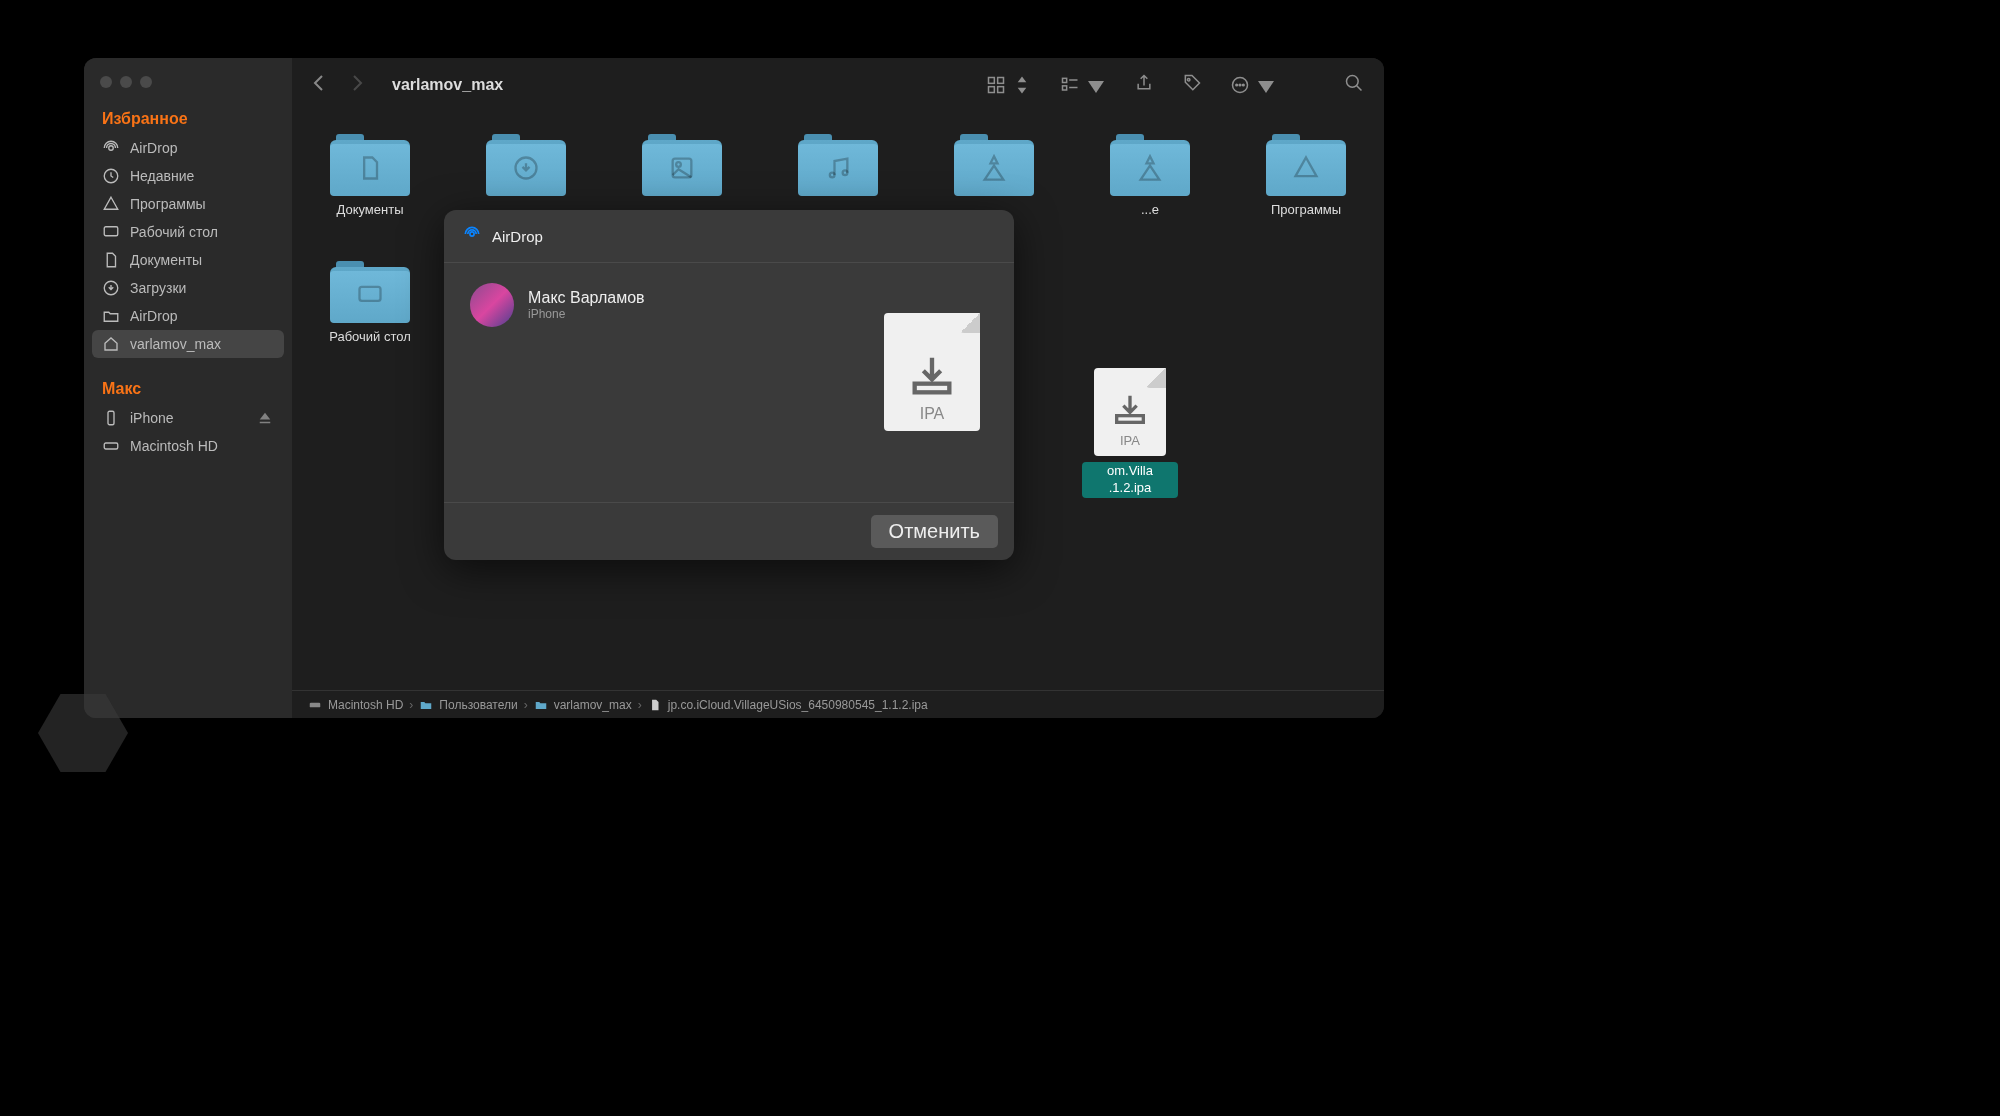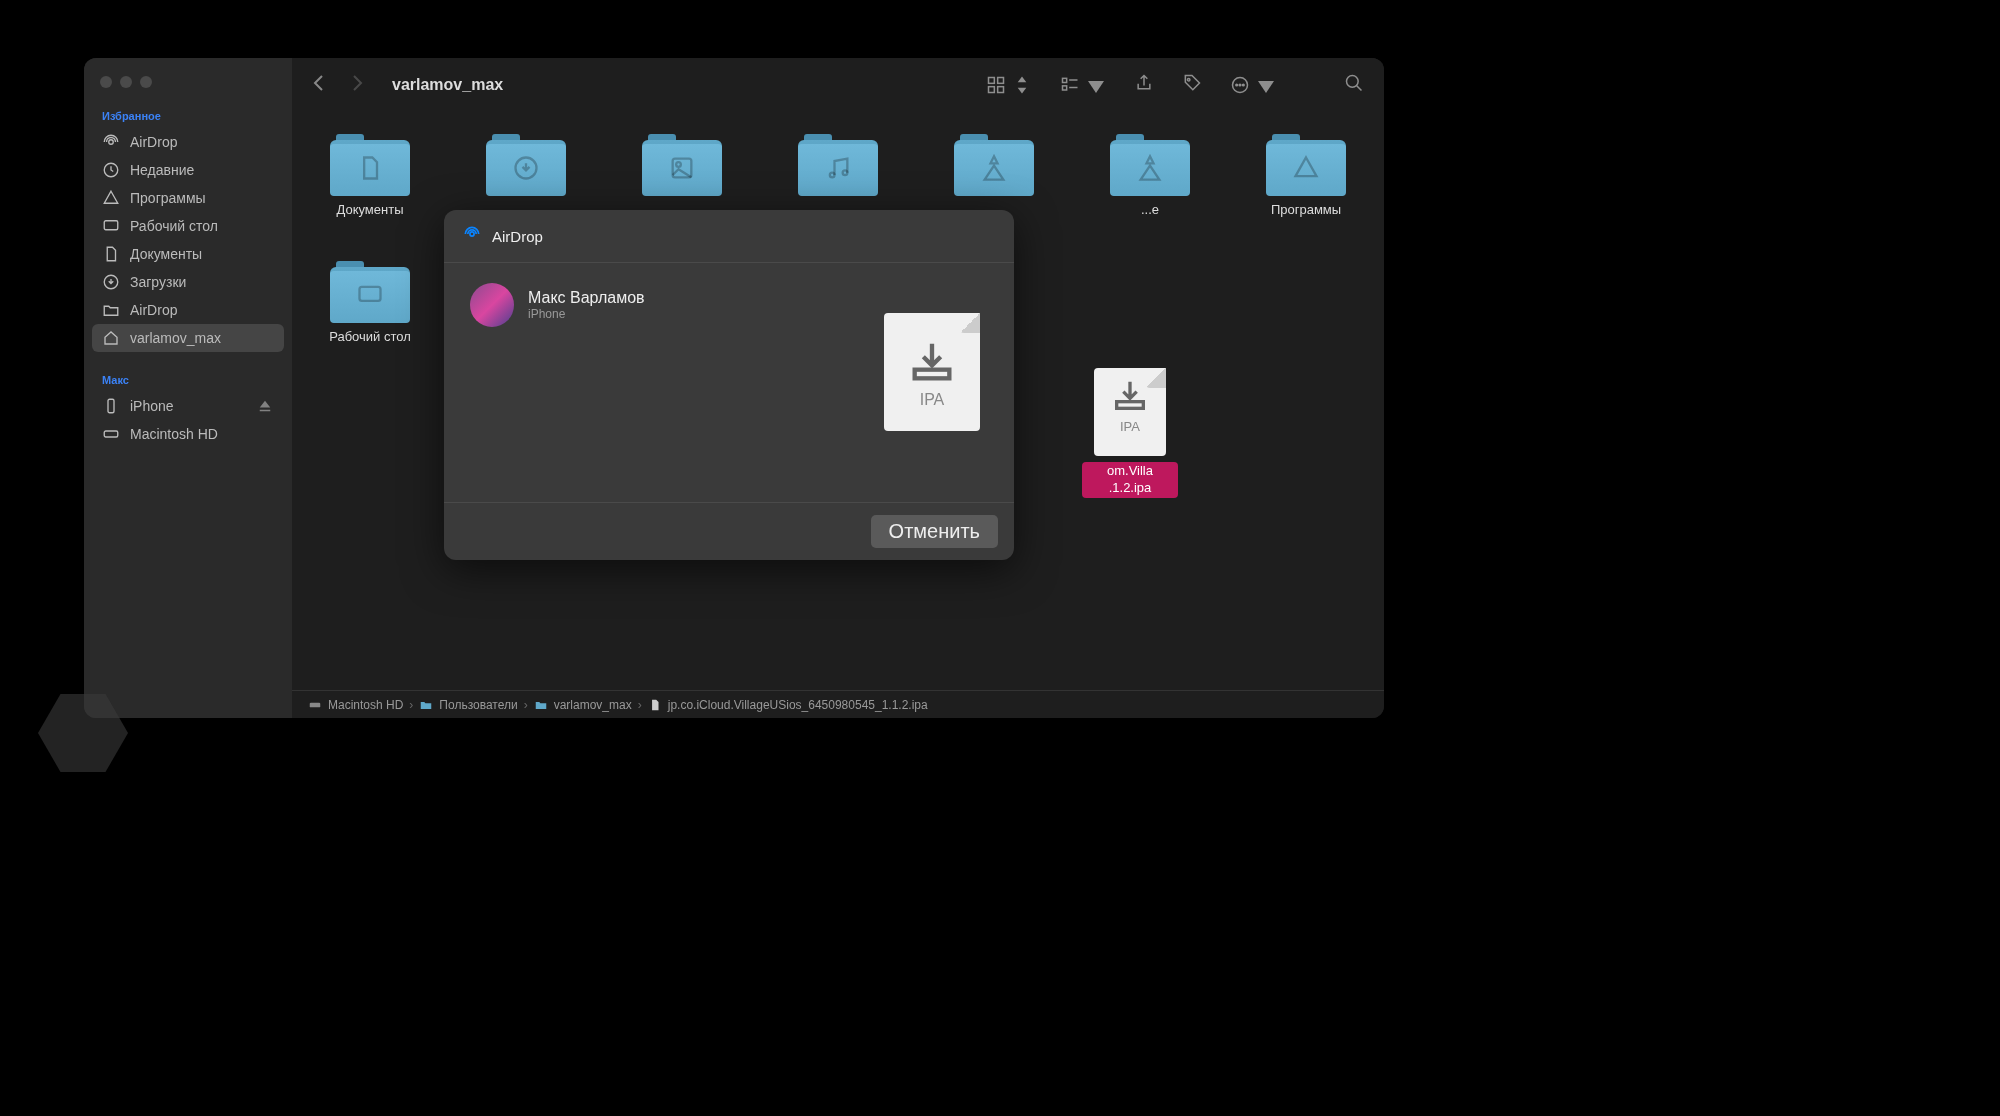--- a/index.html
+++ b/index.html
@@ -38,23 +38,23 @@
       padding: 8px 16px 18px;
     }
     .traffic-light {
       width: 12px;
       height: 12px;
       border-radius: 50%;
       background: #4a4a4a;
     }
     .sidebar-section { margin-bottom: 18px; }
     .sidebar-header {
-      font-size: 11px;
+      font-size: 16px;
       font-weight: 600;
-      color: #3b82f6;
+      color: #f97316;
       padding: 4px 18px;
       margin-bottom: 2px;
     }
     .sidebar-item {
       display: flex;
       align-items: center;
       gap: 10px;
       padding: 5px 18px;
       cursor: pointer;
       color: #bbb;
@@ -162,37 +162,37 @@
     .folder-glyph { color: rgba(0,0,0,0.25); }
     .folder-glyph svg { width: 28px; height: 28px; }
     .file-label {
       font-size: 13px;
       color: #ddd;
       text-align: center;
       line-height: 1.3;
       max-width: 110px;
     }
     .file-label.selected {
-      background: #be185d;
+      background: #0f766e;
       color: #fff;
       border-radius: 4px;
       padding: 1px 4px;
     }
     .ipa-file {
       width: 72px;
       height: 88px;
       background: #f0f0f0;
       border-radius: 4px;
       position: relative;
       margin-bottom: 6px;
       display: flex;
       flex-direction: column;
       align-items: center;
       justify-content: flex-end;
-      padding-bottom: 22px;
+      padding-bottom: 8px;
     }
     .ipa-file::before {
       content: '';
       position: absolute;
       top: 0; right: 0;
       width: 20px; height: 20px;
       background: linear-gradient(135deg, #f0f0f0 50%, #ccc 50%);
       border-bottom-left-radius: 4px;
     }
     .ipa-inner {

